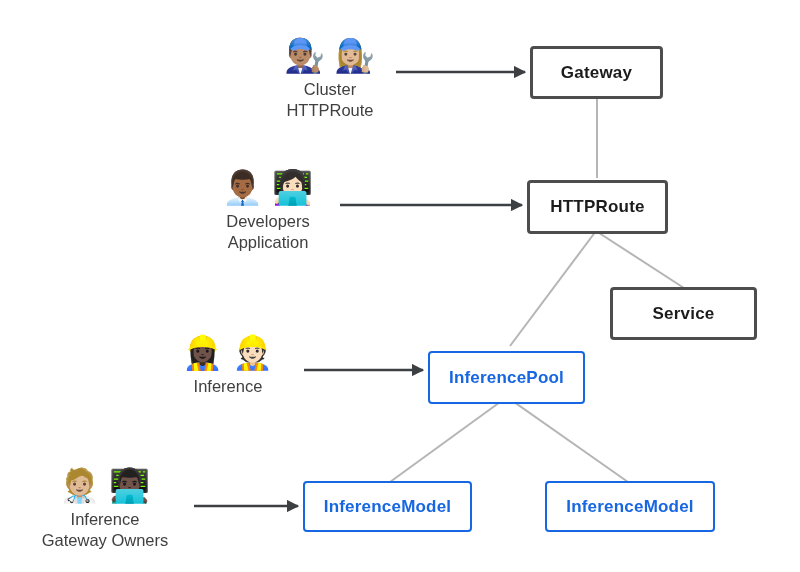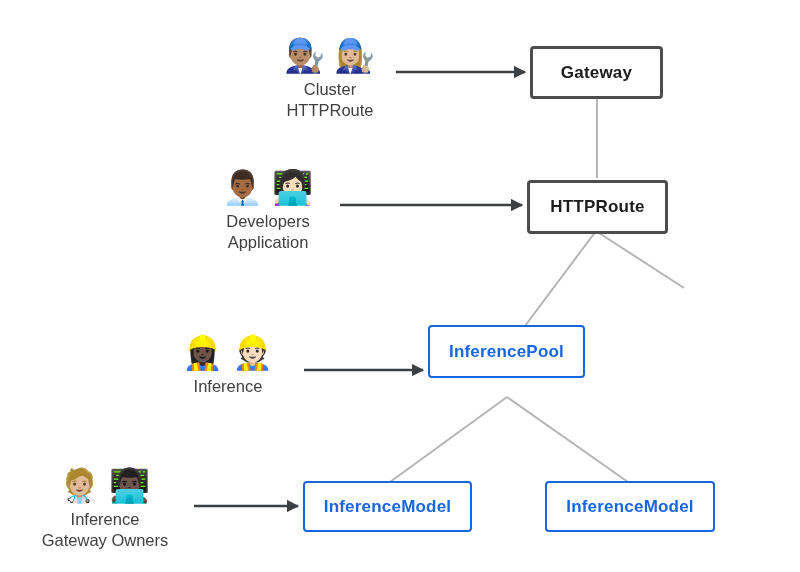--- a/index.html
+++ b/index.html
@@ -90,22 +90,23 @@
     <line class="arrowline" marker-end="url(#ah)" x1="396" y1="72" x2="525" y2="72"></line>
     <line class="arrowline" marker-end="url(#ah)" x1="340" y1="205" x2="522" y2="205"></line>
     <line class="arrowline" marker-end="url(#ah)" x1="304" y1="370" x2="423" y2="370"></line>
     <line class="arrowline" marker-end="url(#ah)" x1="194" y1="506" x2="298" y2="506"></line>
   </svg>
 
   <div class="node core" style="left:530px; top:46px; width:133px; height:53px;">Gateway</div>
 
   <div class="node core" style="left:527px; top:180px; width:141px; height:54px;">HTTPRoute</div>
 
+  <div class="node core" style="left:610px; top:287px; width:147px; height:53px;">Service</div>
 
-  <div class="node ext" style="left:428px; top:325px; width:157px; height:53px;">InferencePool</div>
+  <div class="node ext" style="left:428px; top:351px; width:157px; height:53px;">InferencePool</div>
 
   <div class="node ext" style="left:303px; top:481px; width:169px; height:51px;">InferenceModel</div>
 
   <div class="node ext" style="left:545px; top:481px; width:170px; height:51px;">InferenceModel</div>
 
   <div class="persona" style="left:250px; top:36px; width:160px;">
     <div class="emoji">👨🏽‍🔧 👩🏼‍🔧</div>
     <div class="plabel">
       <div>Cluster</div>
       <div>HTTPRoute</div>

